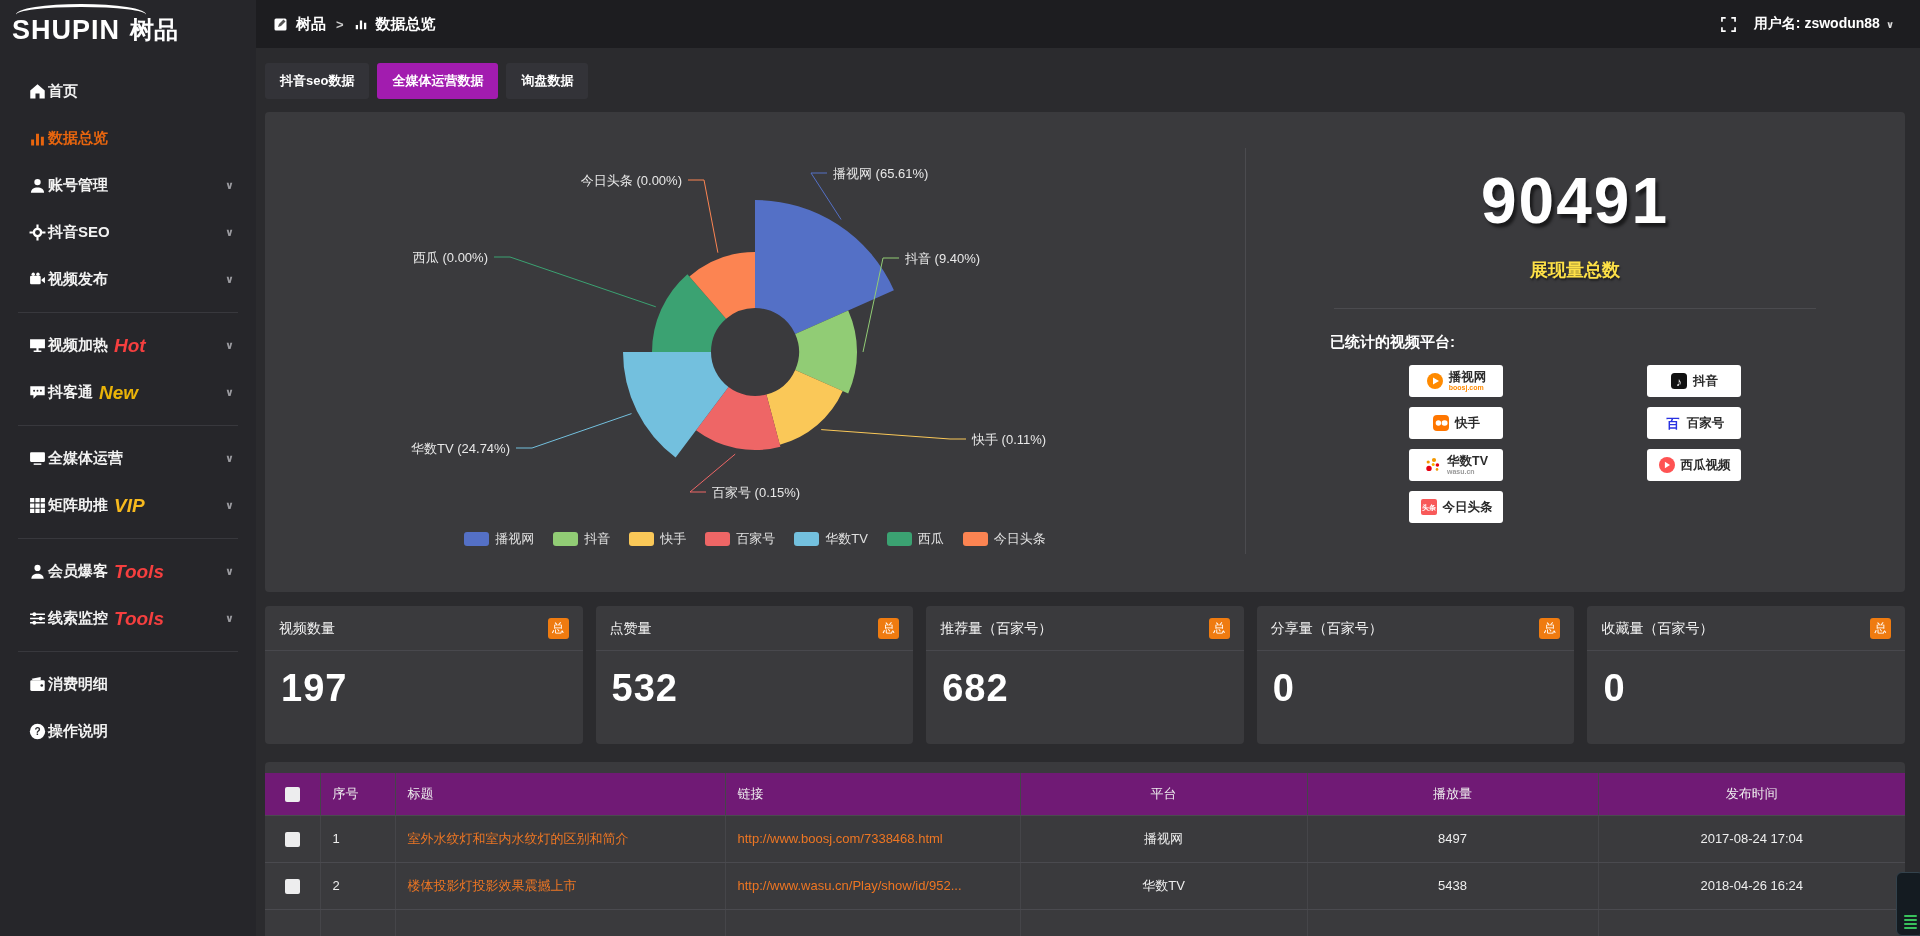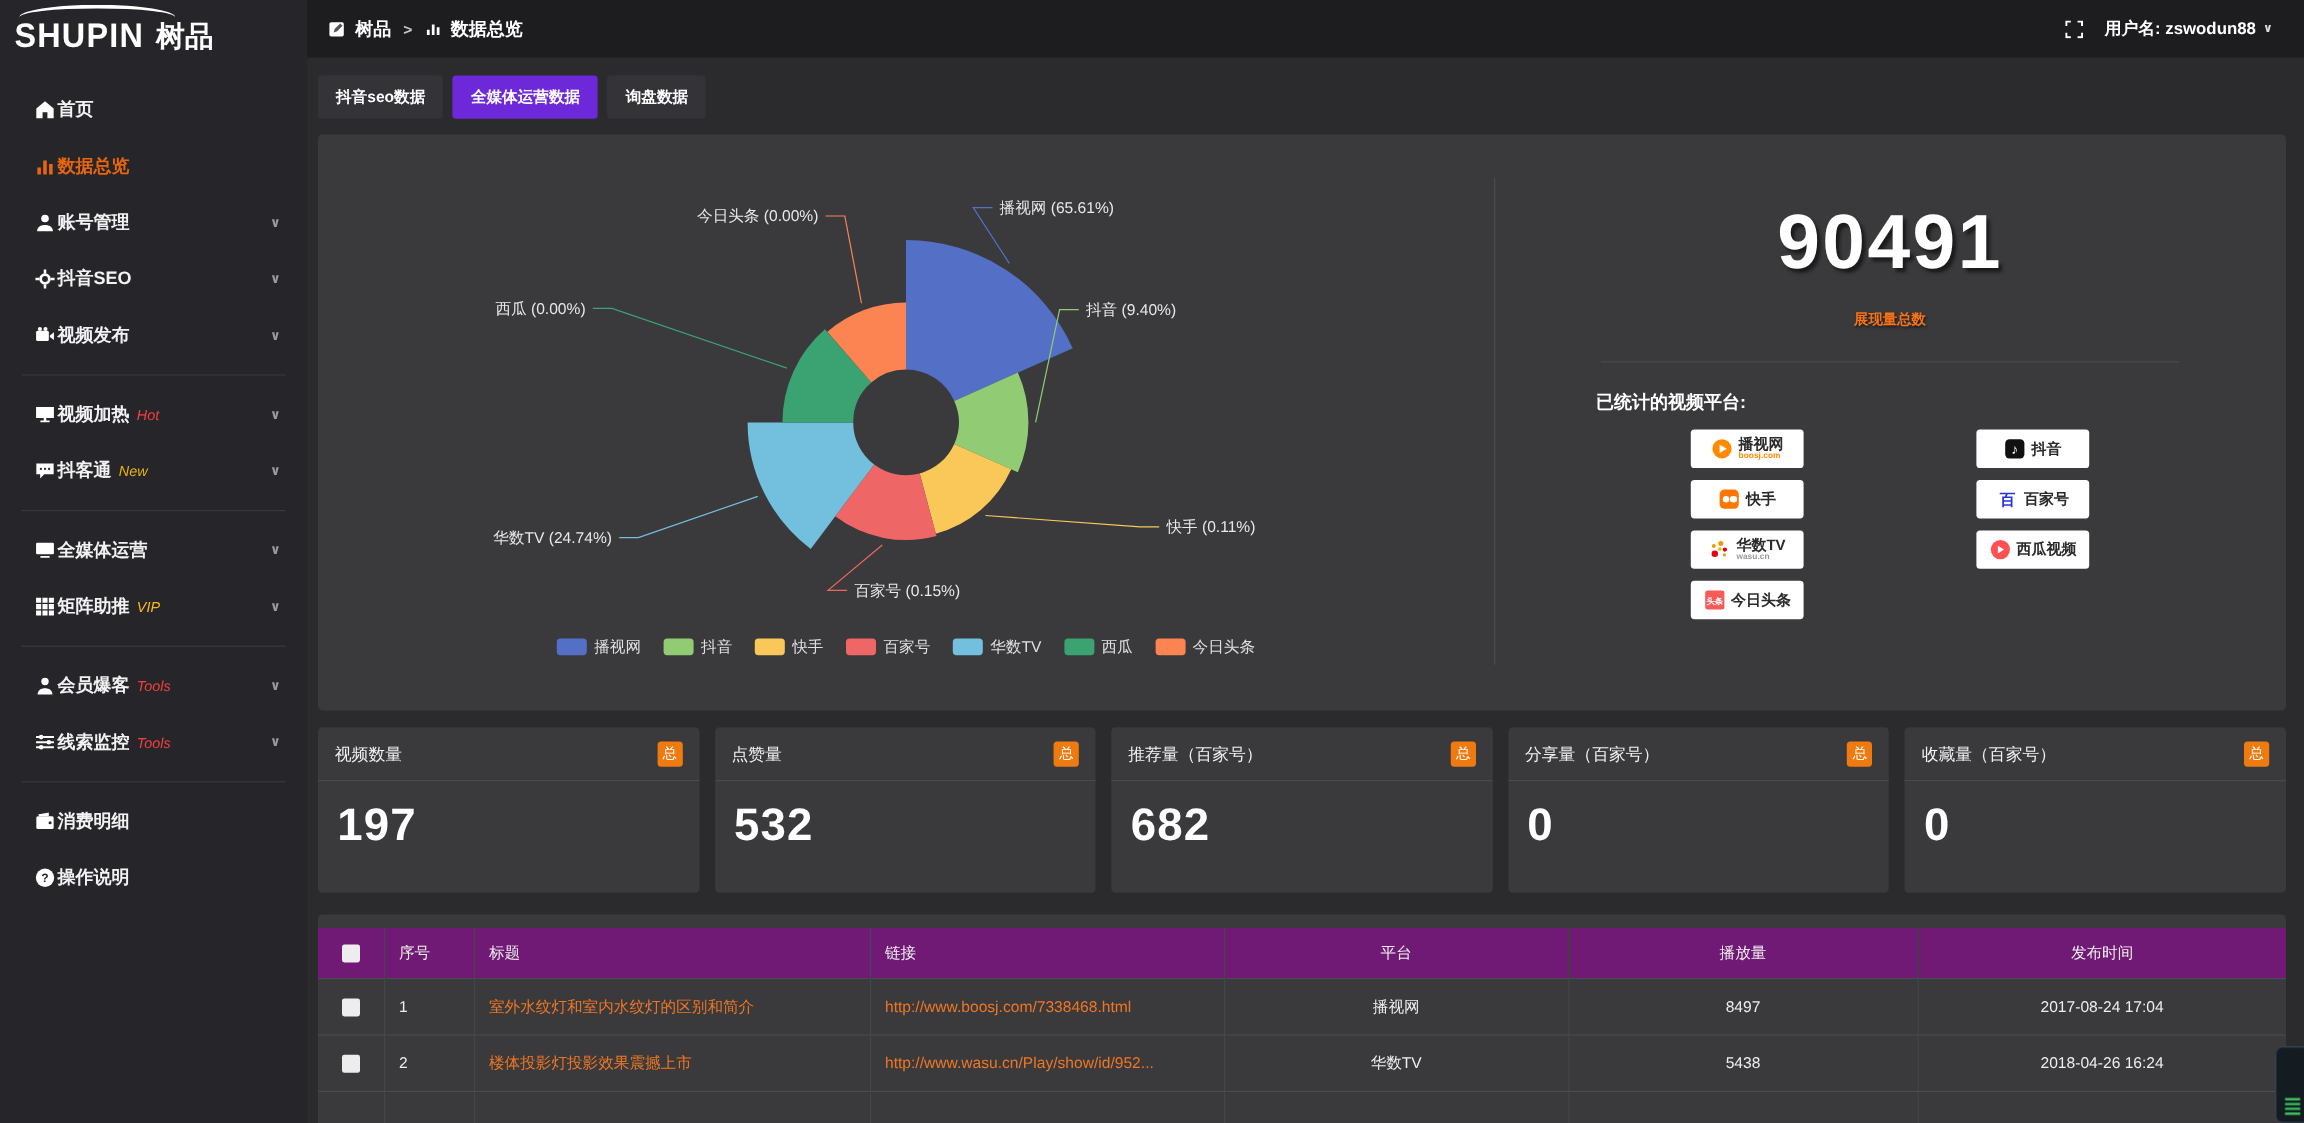--- a/index.html
+++ b/index.html
@@ -15,56 +15,56 @@
   .logo-en { color:#fff; font-weight:800; font-size:27px; letter-spacing:1px; transform:scaleY(1.05); }
   .logo-cn { color:#fff; font-weight:800; font-size:24px; }
   #side-menu { flex:1; padding-top:8px; }
   .side-item { height:47px; display:flex; align-items:center; gap:2px; padding:0 22px 0 28px;
     color:#f2f2f2; font-size:15px; font-weight:600; cursor:pointer; }
   .side-item .s-icon { width:18px; height:18px; display:flex; align-items:center; justify-content:center; color:#fff; }
   .side-item .s-icon svg { width:17px; height:17px; }
   .side-item.active { color:#e8650e; }
   .side-item.active .s-icon { color:#e8650e; }
   .s-label { flex:none; }
-  .s-tag { font-size:12px; font-style:italic; font-weight:400; margin-left:4px; }
+  .s-tag { font-size:19px; font-style:italic; font-weight:700; margin-left:4px; }
   .s-chev { margin-left:auto; color:#9a9a9f; font-size:11px; }
   .side-divider { border-top:1px solid #38383d; margin:9px 18px; }
 
   
   .main { flex:1; display:flex; flex-direction:column; min-width:0; }
   .topbar { height:48px; flex:none; background:#1d1d20; display:flex; align-items:center;
     justify-content:space-between; padding:0 26px 0 18px; }
   .bc { display:flex; align-items:center; gap:8px; font-size:15px; font-weight:700; color:#fff; }
   .bc-sep { color:#c9c9c9; font-size:13px; margin:0 2px; }
   .bc .bc-ico { display:flex; }
   .top-right { display:flex; align-items:center; gap:18px; font-size:14px; font-weight:600; color:#fff; }
   .fs-icon { display:flex; cursor:pointer; }
   .user-chip { display:flex; align-items:center; gap:6px; cursor:pointer; }
   .user-chev { font-size:10px; color:#ddd; }
 
   
   .content { flex:1; padding:13px 15px 0 9px; overflow:hidden; }
   .tabs { display:flex; gap:8px; margin:2px 0 13px; }
   .tab { padding:9px 15px; background:#333338; color:#fff; font-size:13px; font-weight:700;
     border-radius:3px; cursor:pointer; border:none; }
-  .tab.active { background:#6d28d9; }
+  .tab.active { background:#a21caf; }
 
   
   .main-card { position:relative; height:480px; background:#3a3a3d; border-radius:4px; display:flex; }
   .chart-area { position:relative; width:980px; flex:none; }
   #pie-svg { display:block; }
   .legend { position:absolute; left:0; right:0; bottom:44px; display:flex; justify-content:center;
     gap:19px; align-items:center; }
   .lg-item { display:flex; align-items:center; gap:6px; font-size:13px; color:#e0e0e0; cursor:pointer; }
   .lg-swatch { width:25px; height:14px; border-radius:3px; }
   .v-divider { position:absolute; left:980px; top:36px; bottom:38px; width:1px; background:#4b4b4f; }
   .stats-area { flex:1; display:flex; flex-direction:column; align-items:center; padding-top:52px; }
   .big-number { font-size:64px; font-weight:800; color:#fff; letter-spacing:2px;
     text-shadow:3px 4px 3px rgba(0,0,0,.55); }
-  .big-label { margin-top:20px; font-size:12px; font-weight:700; color:#f97316;
+  .big-label { margin-top:20px; font-size:18px; font-weight:700; color:#fde047;
     text-shadow:1px 2px 2px rgba(0,0,0,.5); }
   .stats-divider { width:482px; border:none; border-top:1px solid #4b4b4f; margin-top:26px; }
   .platforms-label { align-self:flex-start; margin:24px 0 0 85px; font-size:15px; font-weight:700; color:#fff; }
   .badge-grid { margin-top:13px; display:grid; grid-template-columns:repeat(2,94px);
     column-gap:144px; row-gap:10px; }
   .pf-badge { width:94px; height:32px; background:#fff; border-radius:3px; display:flex;
     align-items:center; justify-content:center; gap:5px; cursor:pointer; }
   .pf-badge svg { width:18px; height:18px; flex:none; }
   .pf-txt { display:flex; flex-direction:column; line-height:1; }
   .pf-name { font-size:12.5px; font-weight:800; color:#2b2b2b; }

